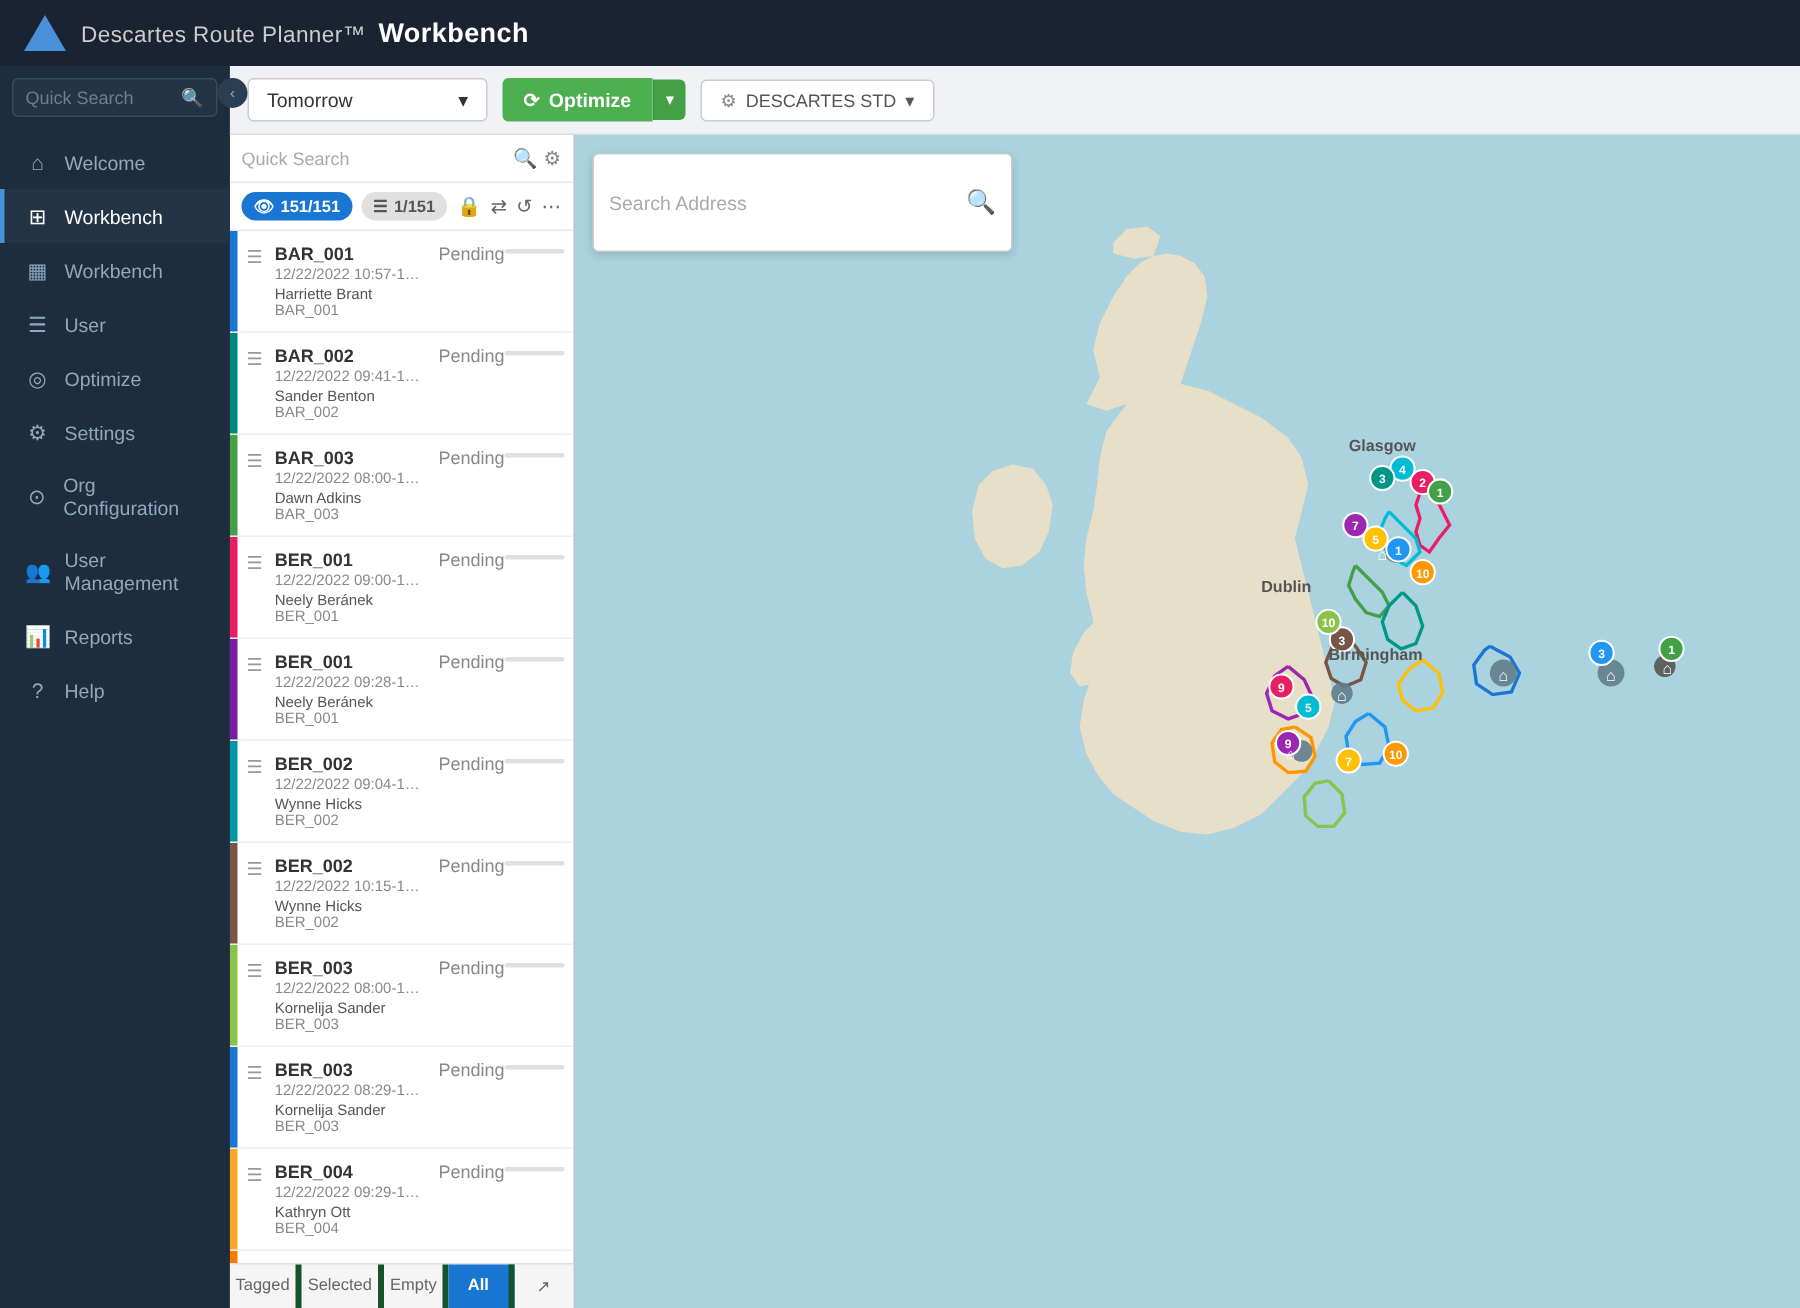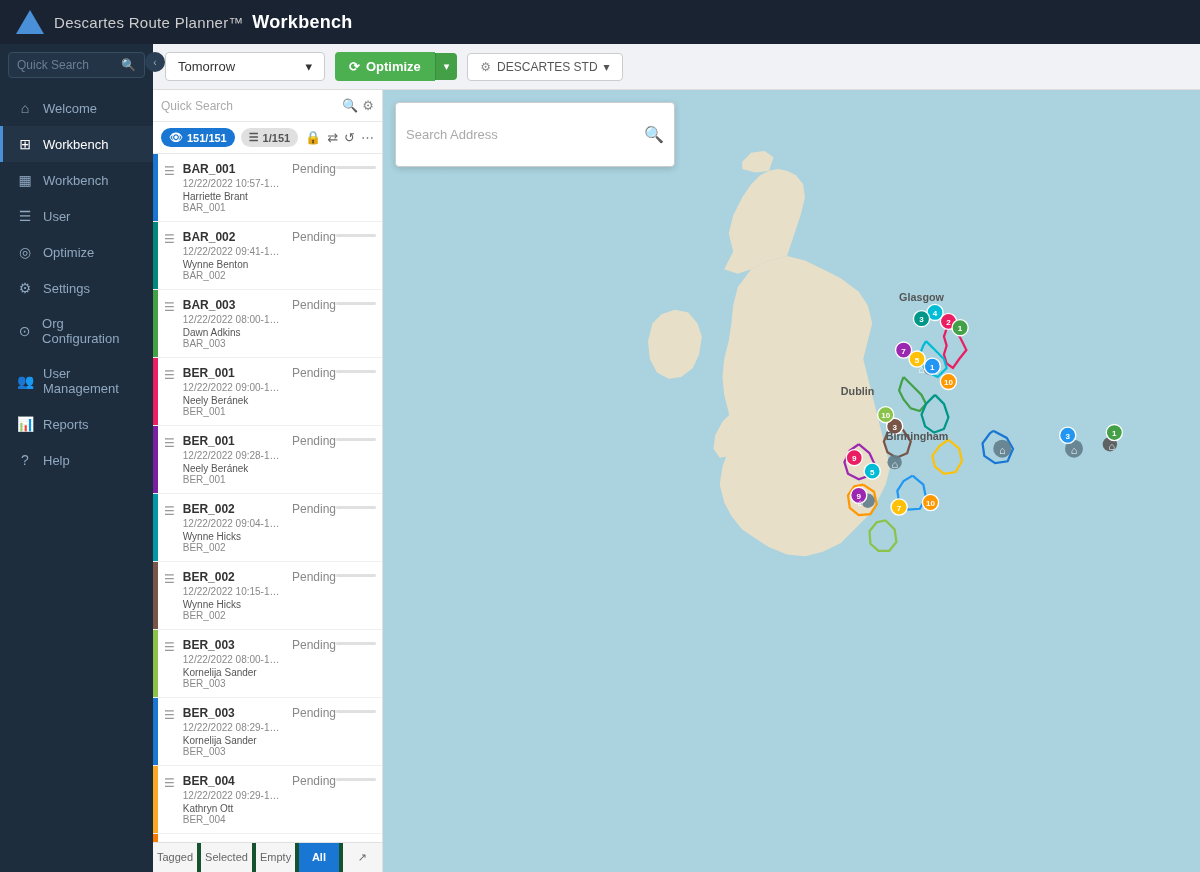--- a/index.html
+++ b/index.html
@@ -496,21 +496,21 @@
         Pending
         <div class="route-item-progress"></div>
       </div>
     </div>
             <div class="route-item">
       <div class="route-color-bar" style="background:#00897b"></div>
       <div class="route-item-icon">☰</div>
       <div class="route-item-content">
         <div class="route-item-name">BAR_002</div>
         <div class="route-item-date">12/22/2022 09:41-12/22/20...</div>
-        <div class="route-item-driver">Wynne Benton</div>
+        <div class="route-item-driver">Sander Benton</div>
         <div class="route-item-code">BAR_002</div>
       </div>
       <div class="route-item-status">
         Pending
         <div class="route-item-progress"></div>
       </div>
     </div>
             <div class="route-item">
       <div class="route-color-bar" style="background:#43a047"></div>
       <div class="route-item-icon">☰</div>

